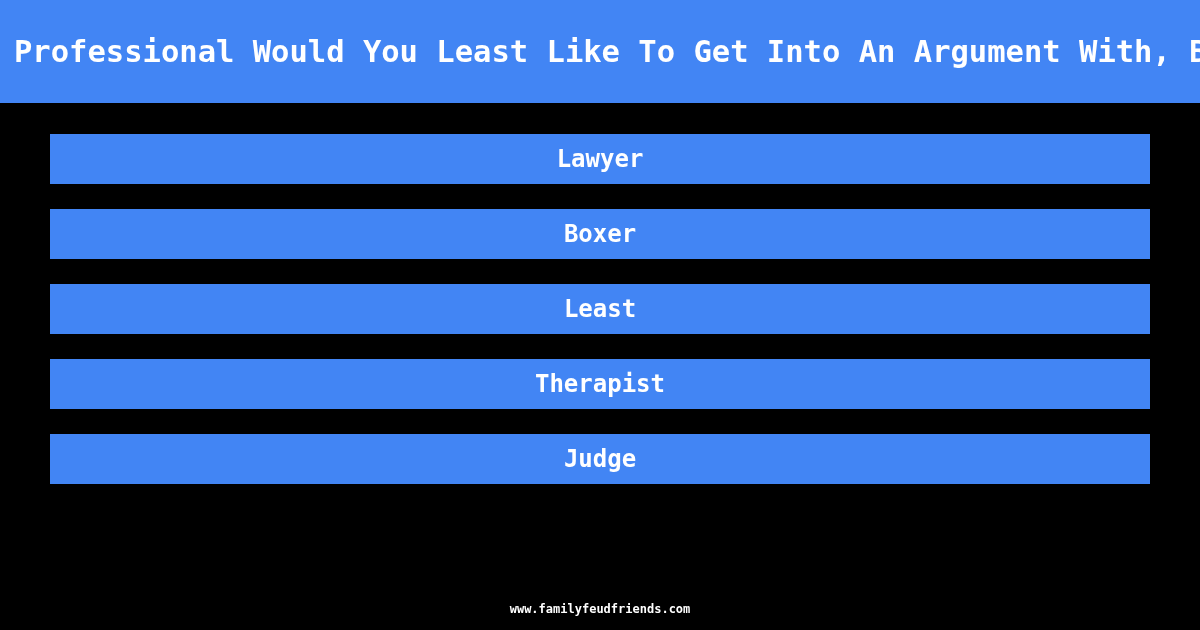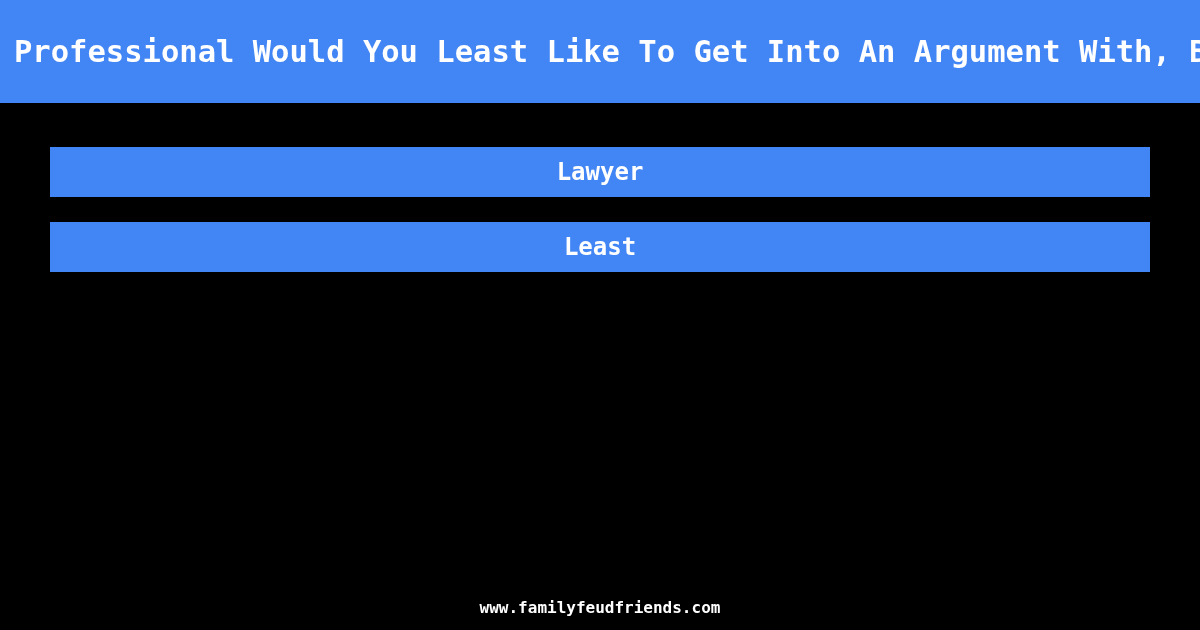--- a/index.html
+++ b/index.html
@@ -38,21 +38,21 @@
     font-weight: bold;
     font-size: 30.5px;
     letter-spacing: 0px;
     white-space: nowrap;
   }
 
   
   .answers {
     position: absolute;
     left: 0;
-    top: 147px;
+    top: 134px;
     width: 1200px;
   }
   .answer-row {
     position: relative;
     margin-left: 50px;
     width: 1100px;
     height: 50px;
     background: #4285f4;
     margin-bottom: 25px;
     display: flex;
@@ -73,42 +73,51 @@
     position: absolute;
     left: 0;
     top: 598px;
     width: 1200px;
     text-align: center;
   }
   .footer-text {
     color: #ffffff;
     font-family: "DejaVu Sans Mono", "Liberation Mono", monospace;
     font-weight: bold;
-    font-size: 16px;
+    font-size: 12px;
     letter-spacing: 0px;
   }
 </style>
 </head>
 <body>
 
 <div class="header-band">
   <div class="header-title">Professional Would You Least Like To Get Into An Argument With, Because Yo</div>
 </div>
 
 <div class="answers">
 
   <div class="answer-row">
     <span class="answer-label">Lawyer</span>
   </div>
 
+  <div class="answer-row">
+    <span class="answer-label">Boxer</span>
+  </div>
 
 
   <div class="answer-row">
     <span class="answer-label">Least</span>
   </div>
 
+  <div class="answer-row">
+    <span class="answer-label">Therapist</span>
+  </div>
 
+  <div class="answer-row">
+    <span class="answer-label">Judge</span>
+  </div>
 
 </div>
 
 <div class="footer">
   <span class="footer-text">www.familyfeudfriends.com</span>
 </div>
 
 </body></html>

